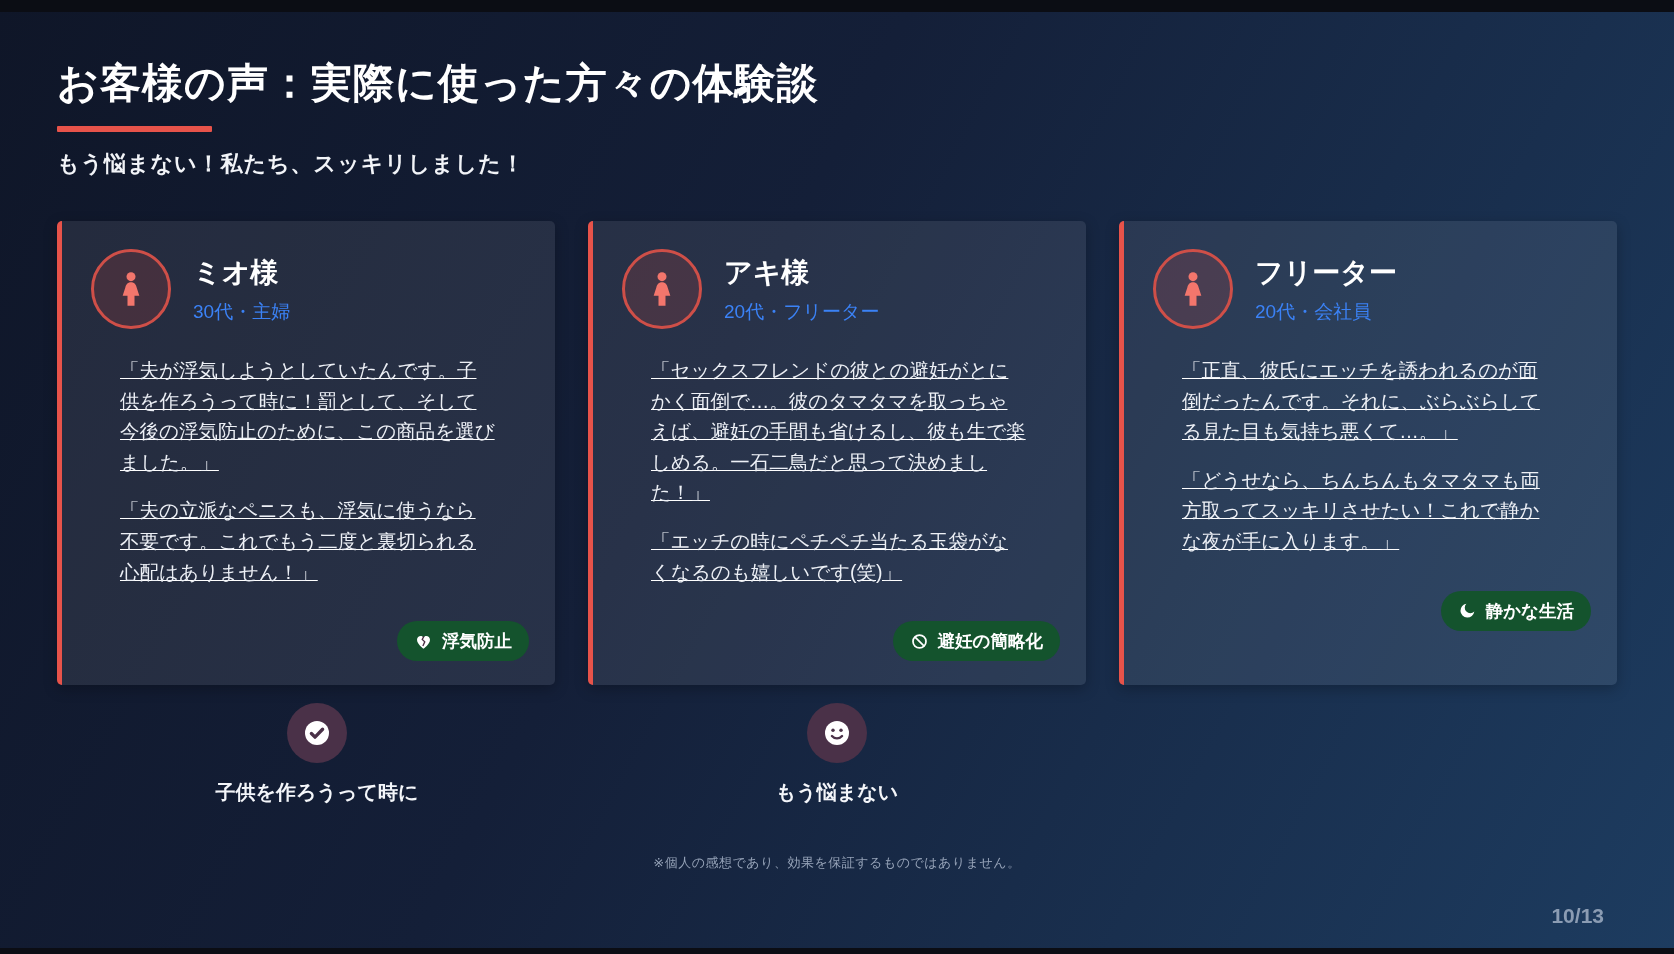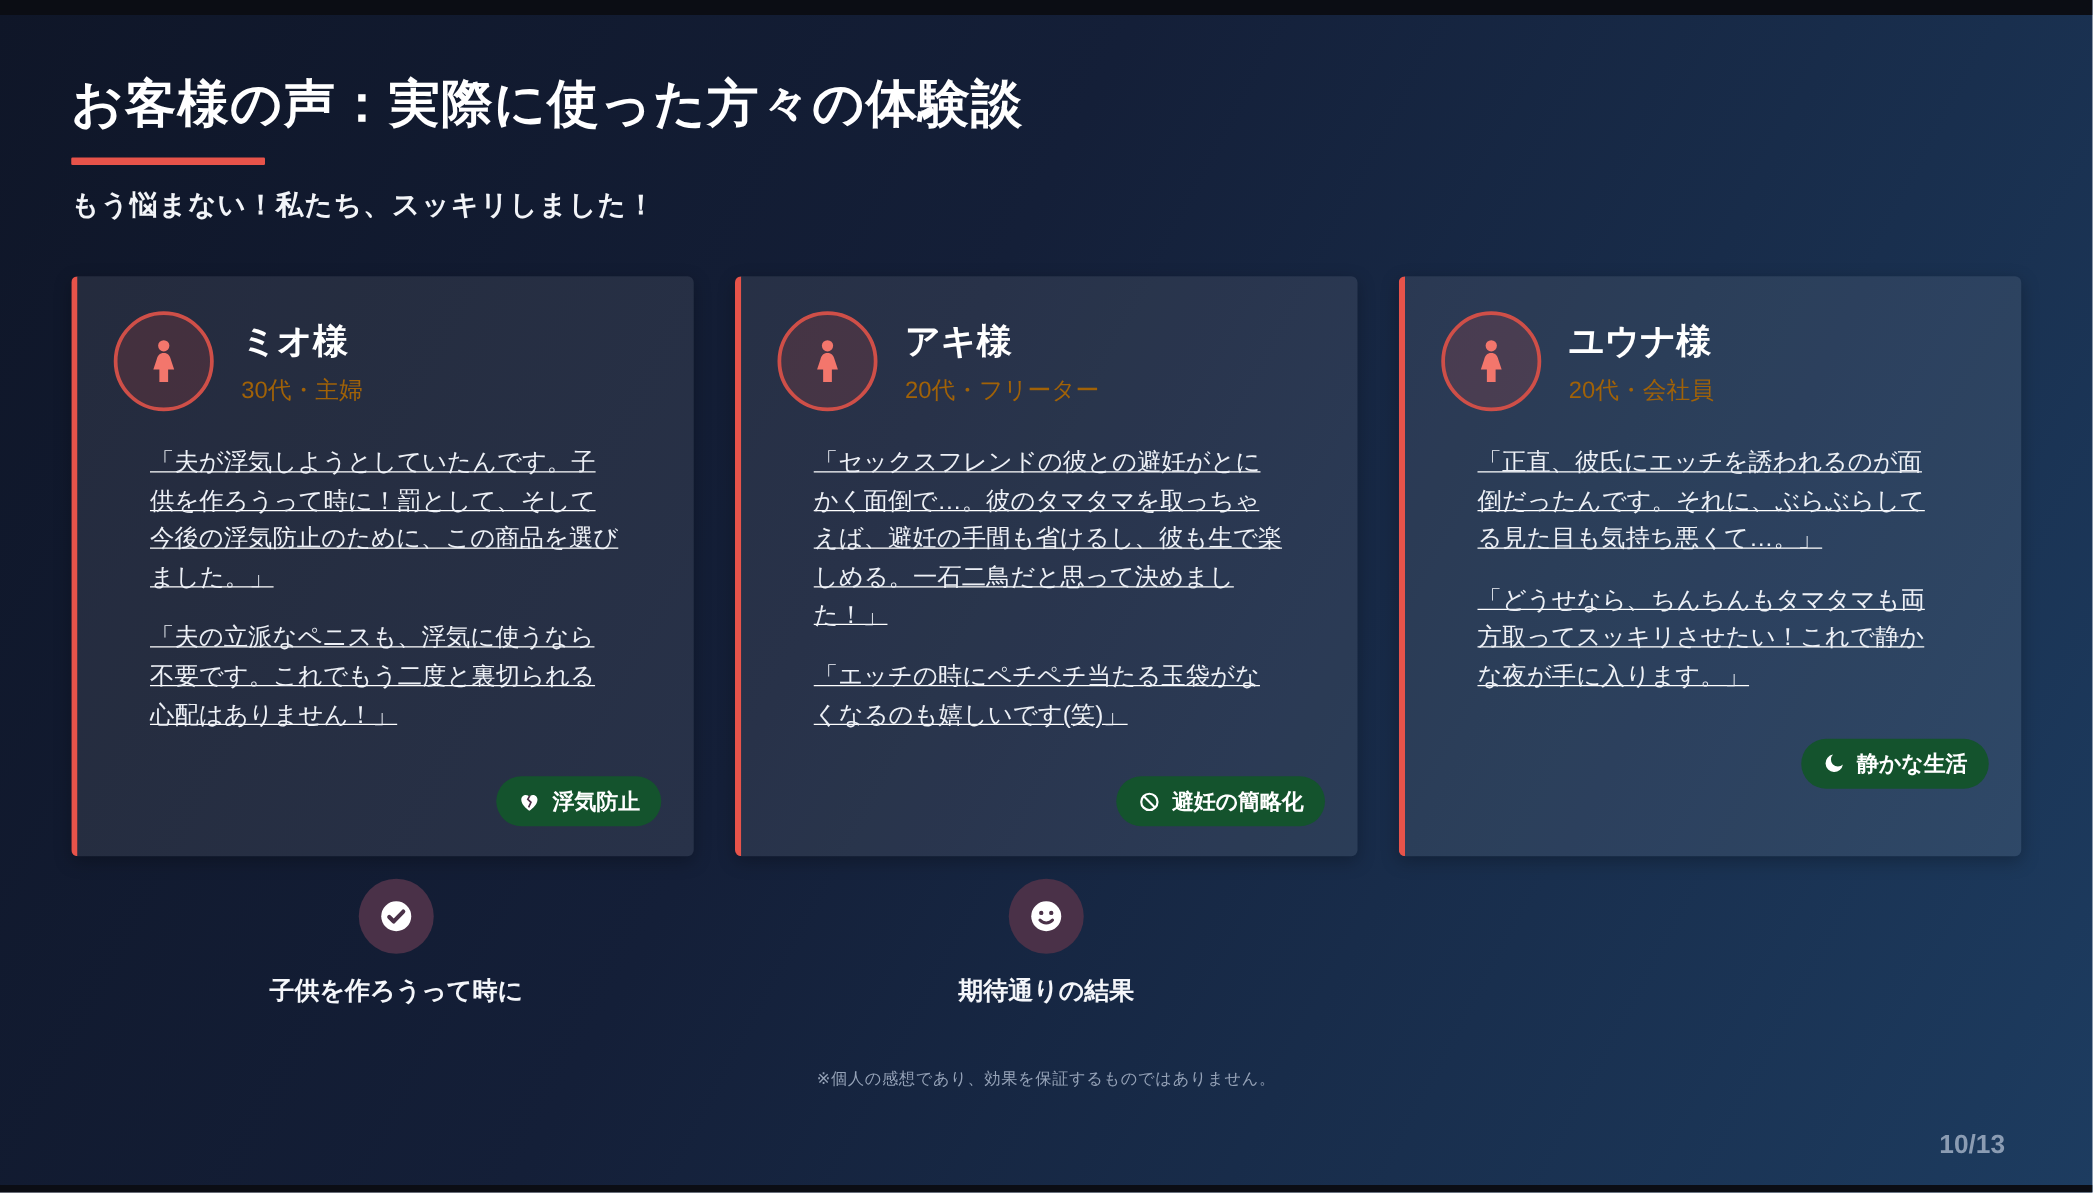--- a/index.html
+++ b/index.html
@@ -60,21 +60,21 @@
   .avatar {
     width: 80px; height: 80px;
     border-radius: 50%;
     border: 3px solid #cf4f48;
     background: rgba(231, 76, 60, 0.16);
     display: flex; align-items: center; justify-content: center;
     flex: 0 0 auto;
   }
   .avatar svg { width: 40px; height: 40px; }
   .who .name { font-size: 28px; font-weight: 700; color: #ffffff; }
-  .who .role { margin-top: 7px; font-size: 19px; color: #a16207; }
+  .who .role { margin-top: 7px; font-size: 19px; color: #3b82f6; }
 
   .quotes { margin: 26px 34px 0 32px; text-decoration: underline; }
   .quotes p {
     font-size: 19.5px;
     line-height: 1.57;
     color: #edf0f6;
     margin-bottom: 18px;
   }
   .badge {
     margin-top: 16px;
@@ -191,21 +191,21 @@
 
     <article class="card">
       <div class="card-head">
         <div class="avatar">
           <svg viewBox="0 0 24 24" fill="#f3766c">
             <circle cx="12" cy="4.6" r="2.7"></circle>
             <path d="M12 8c-2 0-2.9 1.3-3.4 3.1L7 16h2.9v6h4.2v-6H17l-1.6-4.9C14.9 9.3 14 8 12 8z"></path>
           </svg>
         </div>
         <div class="who">
-          <div class="name">ユウナ様</div>
+          <div class="name">フリーター</div>
           <div class="role">20代・会社員</div>
         </div>
       </div>
       <div class="quotes">
         <p>「正直、彼氏にエッチを誘われるのが面倒だったんです。それに、ぶらぶらしてる見た目も気持ち悪くて…。」</p>
         <p>「どうせなら、ちんちんもタマタマも両方取ってスッキリさせたい！これで静かな夜が手に入ります。」</p>
       </div>
       <div class="badge">
         <svg viewBox="0 0 24 24">
           <path fill="#ffffff" d="M20.6 13.4A8.8 8.8 0 1 1 10.6 3.4a7 7 0 0 0 10 10z"></path>
@@ -230,21 +230,21 @@
 
     <div class="feature">
       <div class="feature-circle">
         <svg viewBox="0 0 24 24">
           <circle cx="12" cy="12" r="9" fill="#ffffff"></circle>
           <circle cx="9" cy="10" r="1.3" fill="#4a3148"></circle>
           <circle cx="15" cy="10" r="1.3" fill="#4a3148"></circle>
           <path d="M8.2 14.3a5 5 0 0 0 7.6 0" fill="none" stroke="#4a3148" stroke-width="1.8" stroke-linecap="round"></path>
         </svg>
       </div>
-      <div class="feature-label">期待通りの結果</div>
+      <div class="feature-label">もう悩まない</div>
     </div>
 
 
   </section>
 
   <p class="disclaimer">※個人の感想であり、効果を保証するものではありません。</p>
 
   <div class="pagenum">10/13</div>
 
 </div>

